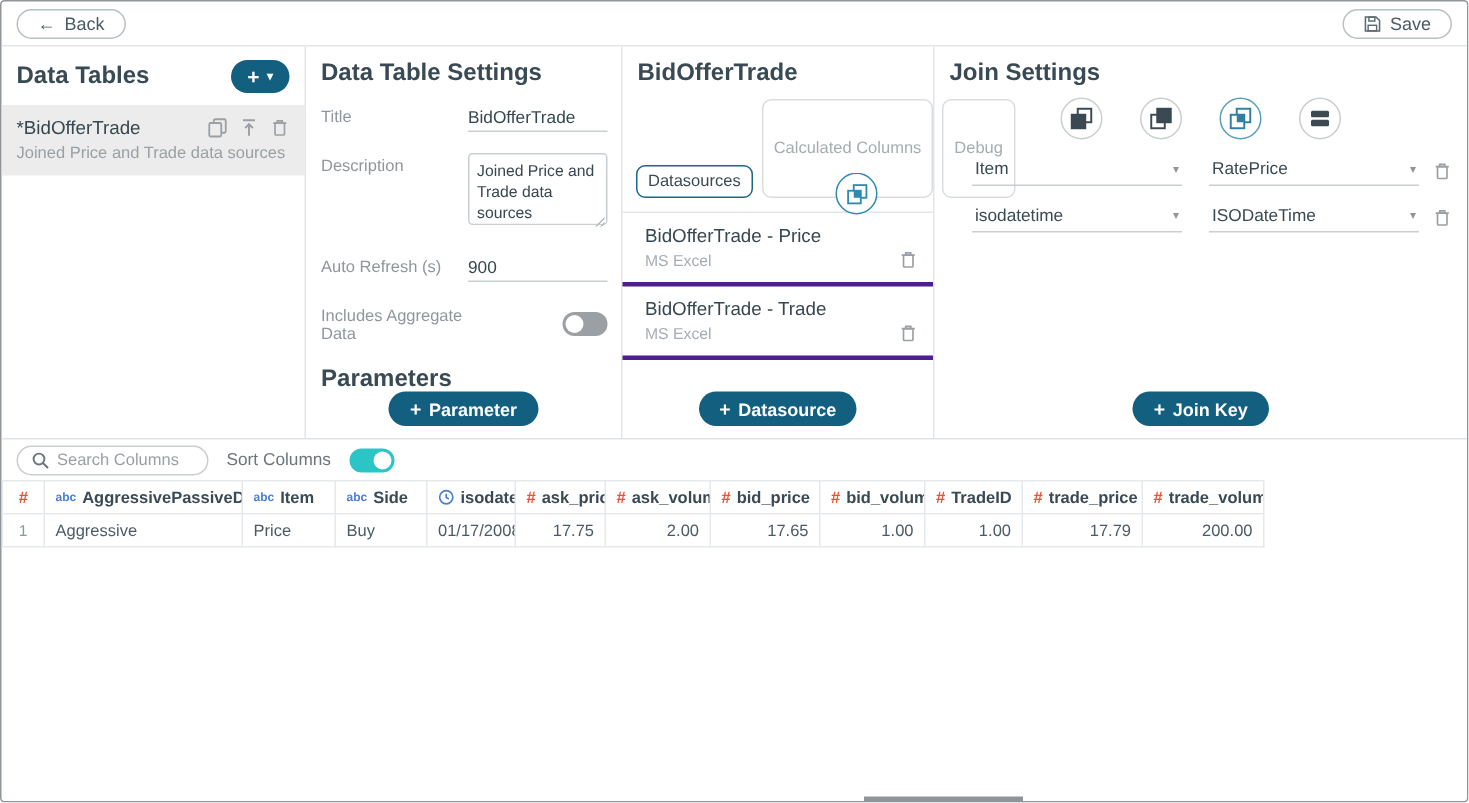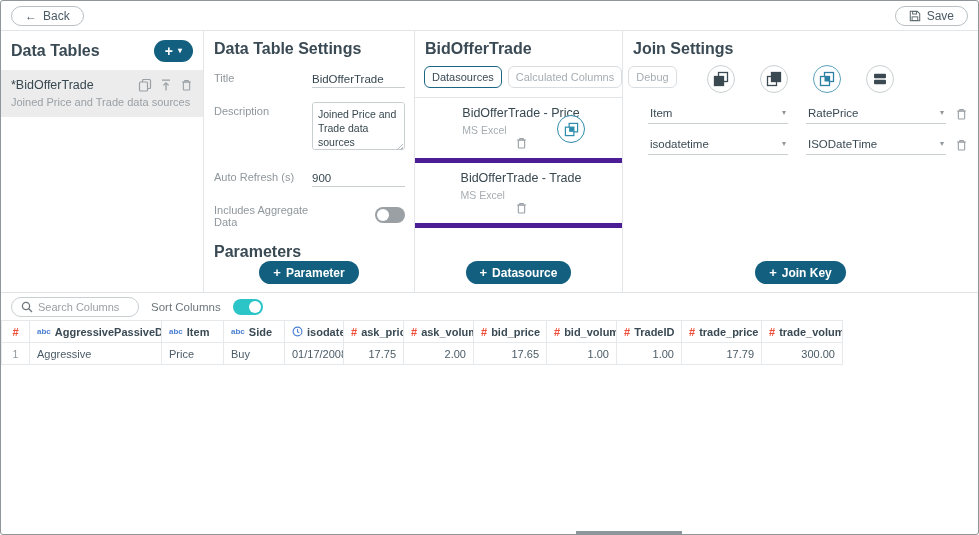--- a/index.html
+++ b/index.html
@@ -58,23 +58,23 @@
     background:#fff; transition:left .1s; }
   .toggle.on { background:#2cc5c7; }
   .toggle.on .knob { left:16px; }
   .section-title { padding:8px 10px 6px 10px; }
   .panel-bottom { position:absolute; left:0; right:0; bottom:8px; text-align:center; }
   .add-btn { height:23px; padding:0 14px; border-radius:12px; }
   
   .tabs-row { display:flex; gap:6px; padding:6px 8px 9px 9px; border-bottom:1px solid #e3e6e8; }
   .tab { border:1px solid #d9dde0; border-radius:6px; background:#fff; padding:4px 7px;
     font-size:11px; color:#a6adb2; cursor:pointer; font-family:inherit; white-space:nowrap; }
-  .tab.active { border-color:#1a6683; color:#3a4a54; }
-  .ds-item { display:flex; align-items:center; padding:8px 10px 8px 15px;
-    border-bottom:5px solid #4c1d95; min-height:45px;flex-direction:column; }
+  .tab.active { border-color:#1a6683; color:#3a4a54;margin-top:44px; }
+  .ds-item { display:flex; align-items:flex-end; padding:8px 10px 8px 15px;
+    border-bottom:3px solid #4c1d95; min-height:45px; }
   .ds-text { flex:1; }
   .ds-name { font-size:12.5px; color:#37474f; }
   .ds-type { font-size:10.5px; color:#a6adb2; margin-top:4px; }
   .join-indicator { position:absolute; top:84px; right:37px; width:28px; height:28px;
     border:1.5px solid #2d8bab; border-radius:50%; background:#fff; z-index:2;
     display:flex; align-items:center; justify-content:center; cursor:pointer; }
   
   .join-type-row { display:flex; justify-content:center; gap:25px; margin-top:7px; }
   .join-circle { width:28px; height:28px; border-radius:50%; border:1px solid #c9ced1; background:#fff;
     display:flex; align-items:center; justify-content:center; cursor:pointer; padding:0; }
@@ -495,19 +495,19 @@
         <td class="txt">Aggressive</td>
         <td class="txt">Price</td>
         <td class="txt">Buy</td>
         <td class="num">01/17/2008</td>
         <td class="num">17.75</td>
         <td class="num">2.00</td>
         <td class="num">17.65</td>
         <td class="num">1.00</td>
         <td class="num">1.00</td>
         <td class="num">17.79</td>
-        <td class="num">300.00</td>
+        <td class="num">200.00</td>
       </tr>
     </tbody>
   </table>
 
   <div class="bottom-frag"></div>
 </div>
 
 </body></html>

